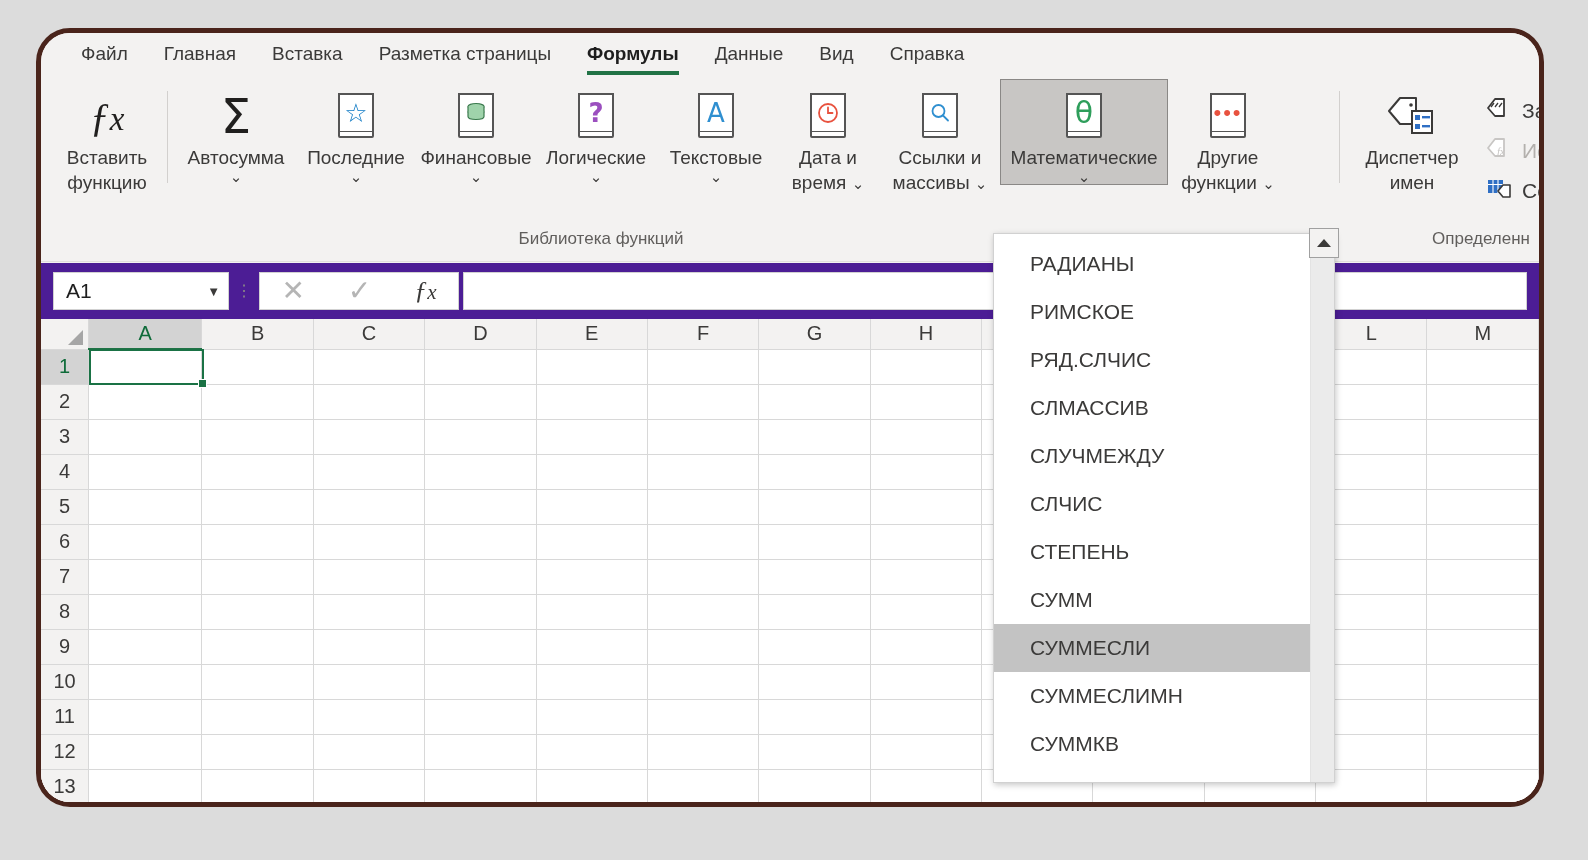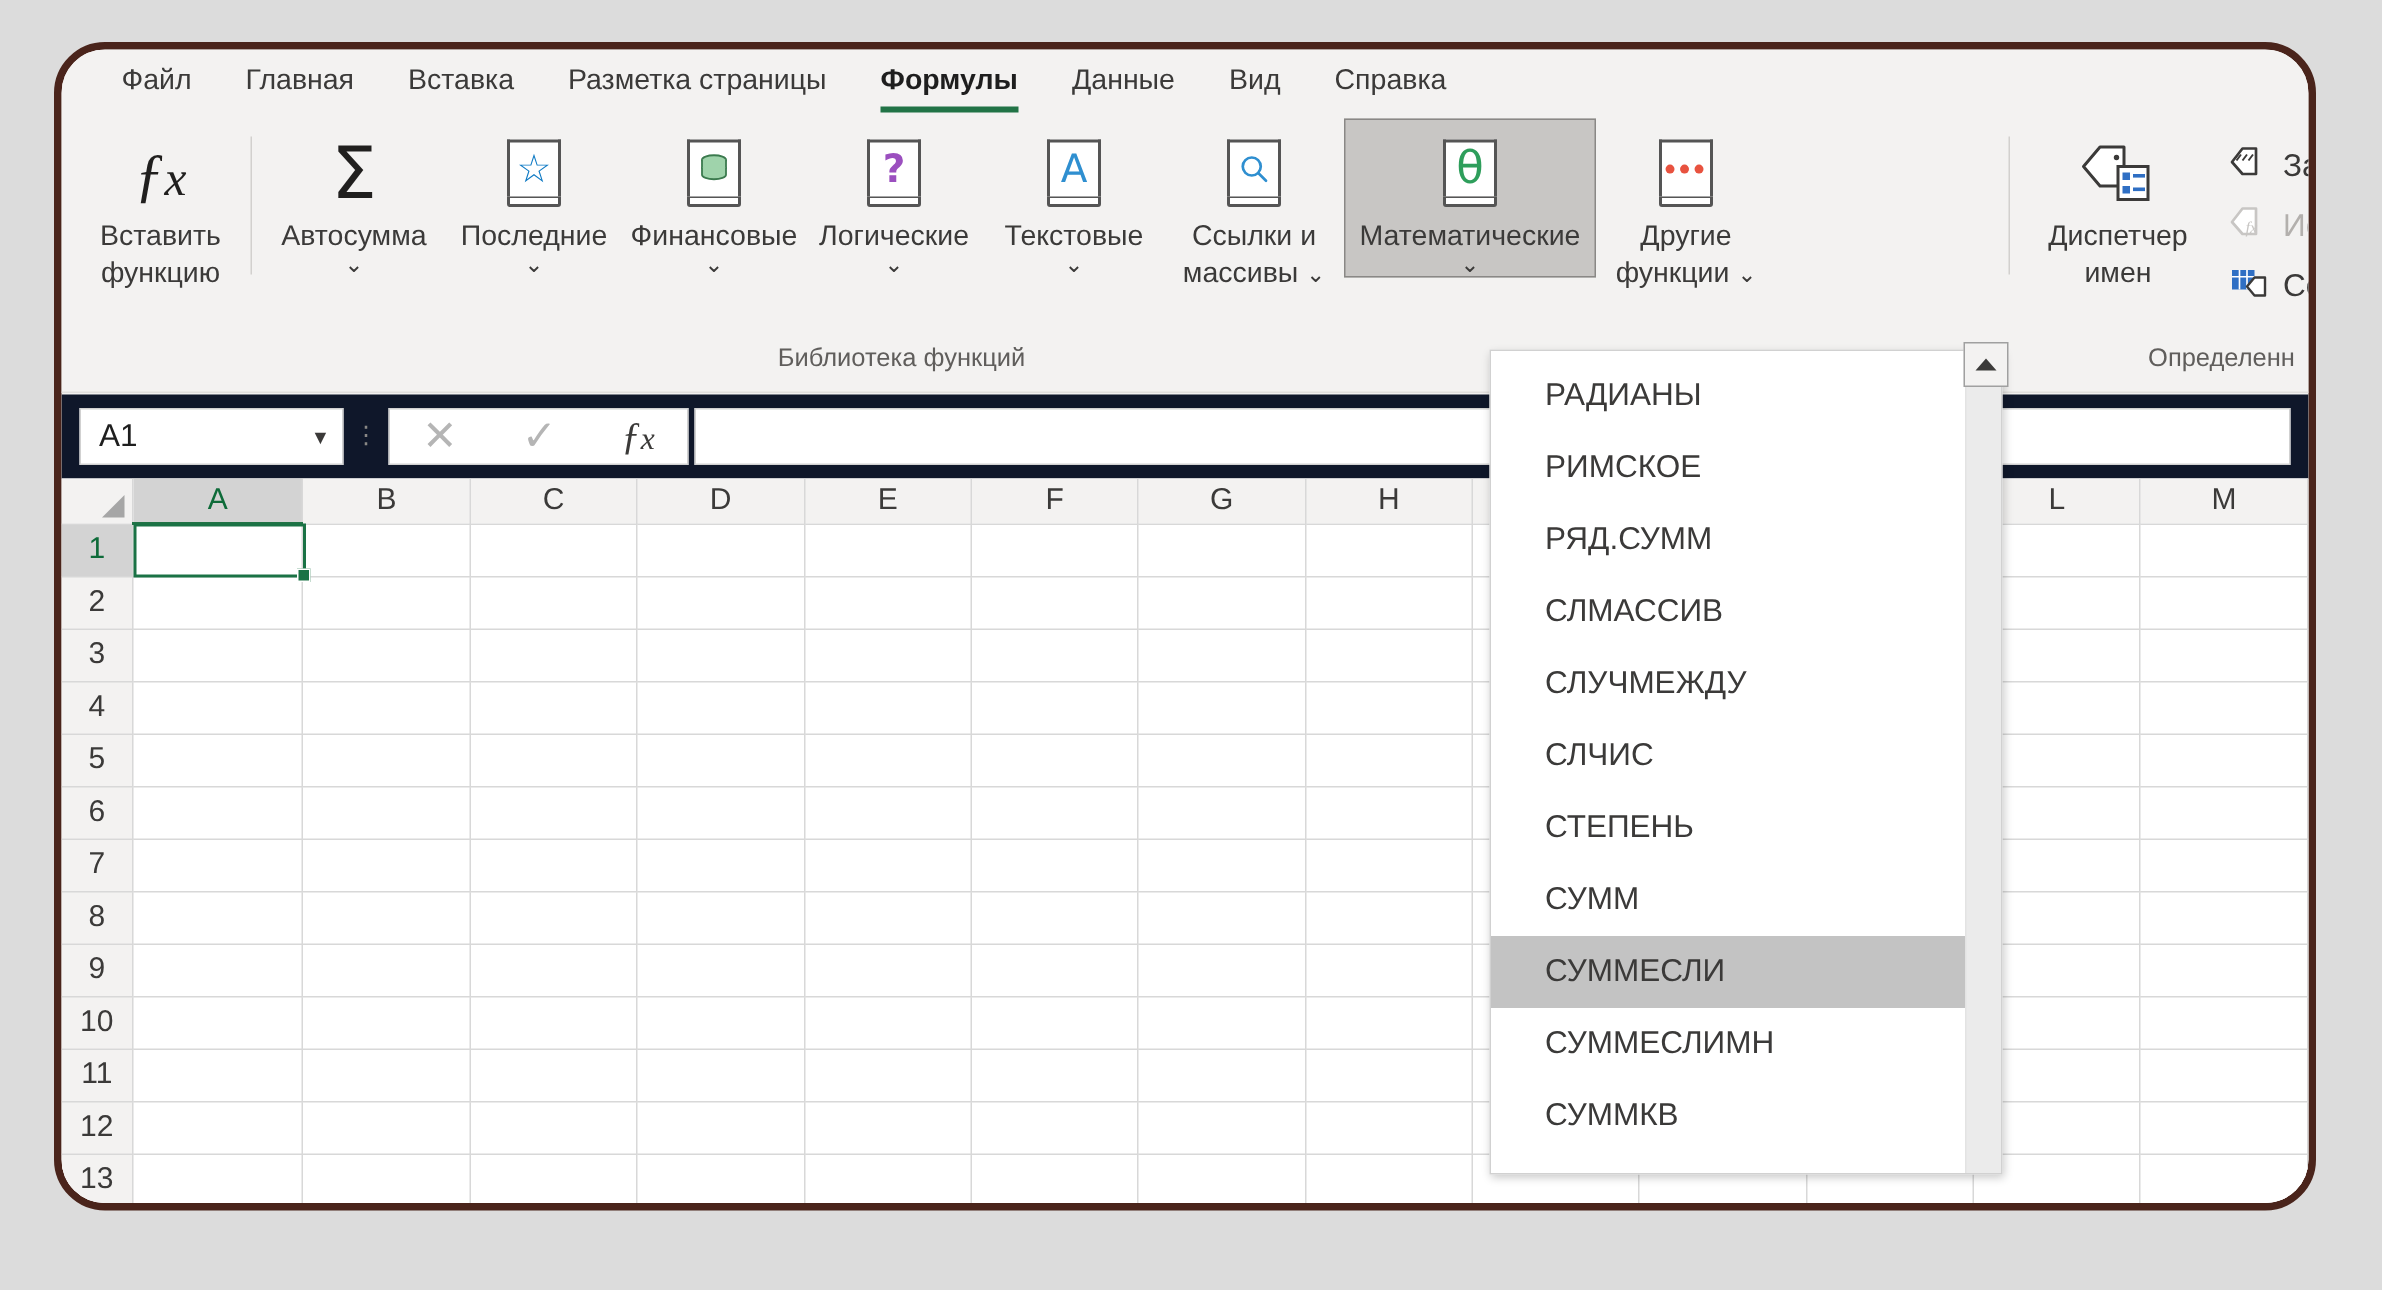--- a/index.html
+++ b/index.html
@@ -111,21 +111,21 @@
     height: 40px; padding: 0 4px;
     cursor: pointer; white-space: nowrap;
   }
   .names-row-lbl { font-size: 21px; color: #3b3a39; margin-left: 8px; }
   .names-row.disabled .names-row-lbl { color: #b3b0ad; }
 
   
   #formula-row {
     position: absolute; left: 0; top: 230px;
     width: 100%; height: 56px;
-    background: #0f172a;
+    background: #4c1d95;
     display: flex; align-items: center;
     padding-left: 12px;
   }
   #name-box {
     width: 176px; height: 38px;
     background: #ffffff;
     border: 1px solid #d1d1d1;
     display: flex; align-items: center;
     padding: 0 8px 0 12px;
     cursor: pointer;
@@ -365,20 +365,38 @@
               <div class="pg">
                 <span class="glyph" style="color:#2f8fd0;">A</span>
               </div>
               <div class="spine"></div>
             </div>
         </div>
         <div class="rb-lbl">Текстовые</div>
         <div class="chev">⌄</div>
       </div>
 
+      <div class="rb-btn">
+        <div class="rb-ico">
+          <div class="book">
+              <div class="pg">
+            <svg width="24" height="24" viewBox="0 0 24 24" aria-hidden="true">
+              <circle cx="12" cy="12" r="9" fill="none" stroke="#e8523f" stroke-width="1.8"></circle>
+              <path d="M12 6.5V12h4.5" fill="none" stroke="#e8523f" stroke-width="1.8" stroke-linecap="round"></path>
+            </svg>
+          </div>
+              <div class="spine"></div>
+            </div>
+        </div>
+        <div class="rb-lbl">Дата и</div>
+        <div class="rb-lbl">
+          <span>время</span>
+          <span class="chev">⌄</span>
+        </div>
+      </div>
 
       <div class="rb-btn wide">
         <div class="rb-ico">
           <div class="book">
               <div class="pg">
             <svg width="24" height="24" viewBox="0 0 24 24" aria-hidden="true">
               <circle cx="10.5" cy="10" r="6" fill="none" stroke="#2f8fd0" stroke-width="1.8"></circle>
               <path d="M15 14.5l5 5" stroke="#2f8fd0" stroke-width="1.8" stroke-linecap="round"></path>
             </svg>
           </div>
@@ -724,21 +742,21 @@
         </tbody>
     </table>
     <div id="sel-cell"></div>
     <div id="sel-handle"></div>
   </div>
 
   <div id="dropdown">
     <div id="dd-list">
         <div class="dd-item">РАДИАНЫ</div>
         <div class="dd-item">РИМСКОЕ</div>
-        <div class="dd-item">РЯД.СУММ</div>
+        <div class="dd-item">РЯД.СЛЧИС</div>
         <div class="dd-item">СЛМАССИВ</div>
         <div class="dd-item">СЛУЧМЕЖДУ</div>
         <div class="dd-item">СЛЧИС</div>
         <div class="dd-item">СТЕПЕНЬ</div>
         <div class="dd-item">СУММ</div>
         <div class="dd-item hl">СУММЕСЛИ</div>
         <div class="dd-item">СУММЕСЛИМН</div>
         <div class="dd-item">СУММКВ</div>
       </div>
     <div id="dd-scroll">

